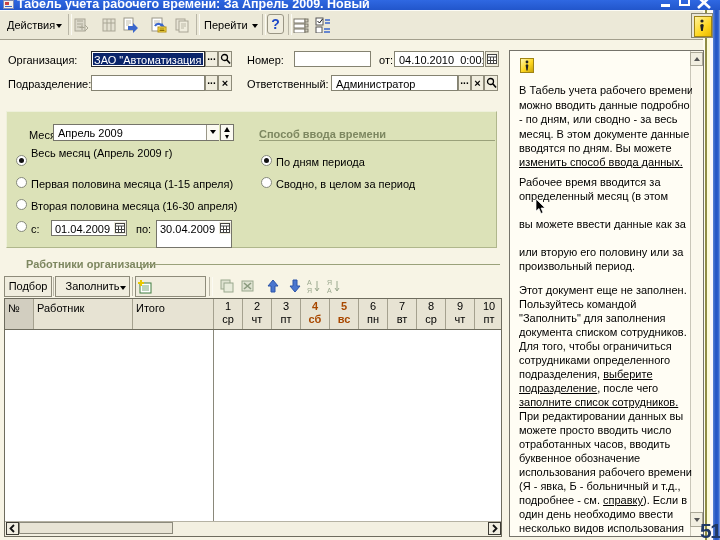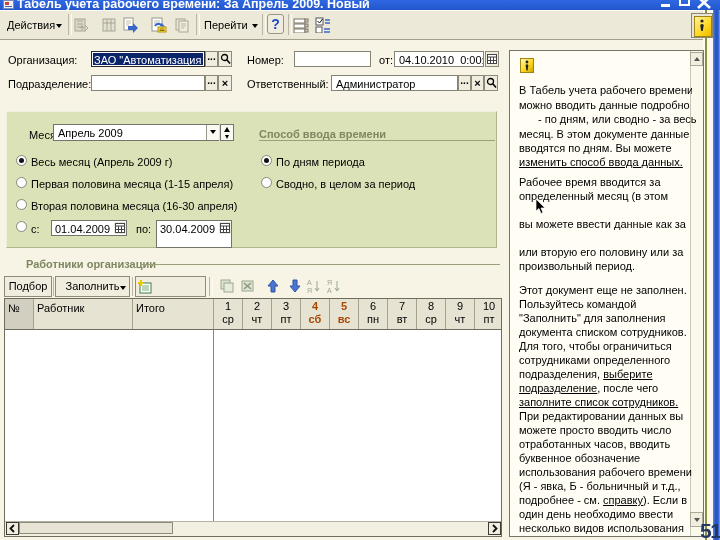--- a/index.html
+++ b/index.html
@@ -165,21 +165,21 @@
  </div>
 </div>
 <div class="abs" style="left:220px;top:124px;width:14px;height:17px;background:#fbfaf2;border:1px solid #75746a;box-sizing:border-box;">
  <div class="abs" style="left:2.5px;top:2px;width:0;height:0;border-left:3.5px solid transparent;border-right:3.5px solid transparent;border-bottom:5px solid #000;"></div>
  <div class="abs" style="left:3.5px;top:10px;width:0;height:0;border-left:2.5px solid transparent;border-right:2.5px solid transparent;border-top:4px solid #000;"></div>
 </div>
 <div class="lbl" style="left:259px;top:128px;color:#7d8760;font-weight:bold;">Способ ввода времени</div>
 <div class="hline" style="left:259px;top:140px;width:236px;"></div>
 
 <div class="radio on" style="left:16px;top:155px;"></div>
-<div class="lbl" style="left:31px;top:156px;">Весь месяц (Апрель 2009 г)</div>
+<div class="lbl" style="left:31px;top:147px;">Весь месяц (Апрель 2009 г)</div>
 <div class="radio" style="left:16px;top:177px;"></div>
 <div class="lbl" style="left:31px;top:178px;">Первая половина месяца (1-15 апреля)</div>
 <div class="radio" style="left:16px;top:199px;"></div>
 <div class="lbl" style="left:31px;top:200px;">Вторая половина месяца (16-30 апреля)</div>
 <div class="radio" style="left:16px;top:221px;"></div>
 <div class="lbl" style="left:31px;top:223px;">с:</div>
 <div class="inp" style="left:51px;top:220px;width:76px;height:16px;border-color:#75746a;">
  <div class="abs" style="left:3px;top:2px;">01.04.2009</div>
  <div class="abs" style="left:62px;top:1px;width:12px;height:12px;background:#eeebdc;">
   <svg width="10" height="10" viewBox="0 0 10 10" style="margin:1px;">
@@ -305,21 +305,21 @@
  <div class="abs" style="left:180px;top:0;width:13px;height:485px;background:#fbf8ec;border-left:1px solid #c9c6b8;box-sizing:border-box;"></div>
  <div class="abs" style="left:180px;top:1px;width:13px;height:14px;background:#f1eee0;border:1px solid #aaa797;box-sizing:border-box;">
   <div style="margin:4px auto 0;width:0;height:0;border-left:3.5px solid transparent;border-right:3.5px solid transparent;border-bottom:4px solid #555;"></div>
  </div>
  <div class="abs" style="left:180px;top:461px;width:13px;height:15px;background:#f1eee0;border:1px solid #aaa797;box-sizing:border-box;">
   <div style="margin:5px auto 0;width:0;height:0;border-left:3.5px solid transparent;border-right:3.5px solid transparent;border-top:4px solid #555;"></div>
  </div>
 
  <div class="hp" style="top:33px;">В Табель учета рабочего времени</div>
  <div class="hp" style="top:48px;">можно вводить данные подробно</div>
- <div class="hp" style="top:62px;margin-left:19px;">- по дням, или сводно - за весь</div>
+ <div class="hp" style="top:62px;">- по дням, или сводно - за весь</div>
  <div class="hp" style="top:77px;">месяц. В этом документе данные</div>
  <div class="hp" style="top:91px;">вводятся по дням. Вы можете</div>
  <div class="hp u" style="top:105px;">изменить способ ввода данных.</div>
  <div class="hp" style="top:125px;">Рабочее время вводится за</div>
  <div class="hp" style="top:139px;">определенный месяц (в этом</div>
  <div class="hp" style="top:167px;">вы можете ввести данные как за</div>
  <div class="hp" style="top:195px;">или вторую его половину или за</div>
  <div class="hp" style="top:209px;">произвольный период.</div>
  <div class="hp" style="top:233px;">Этот документ еще не заполнен.</div>
  <div class="hp" style="top:247px;">Пользуйтесь командой</div>

